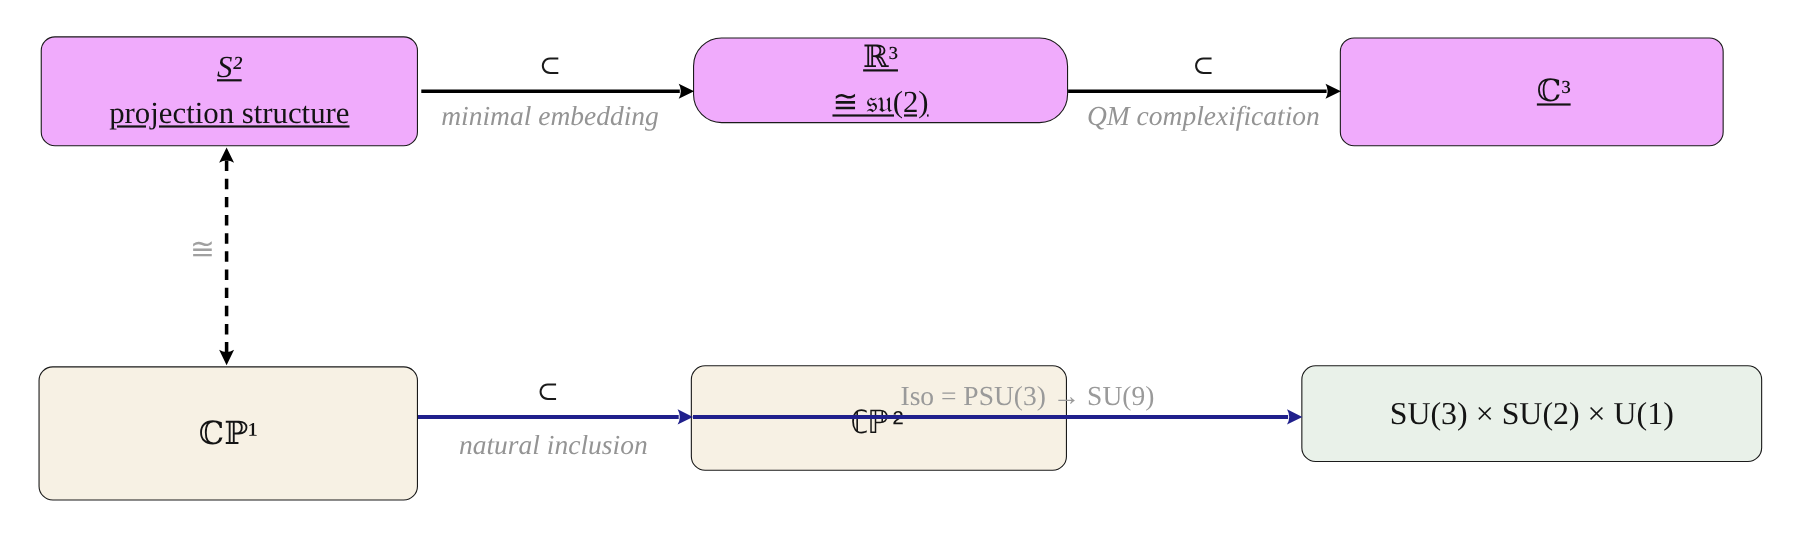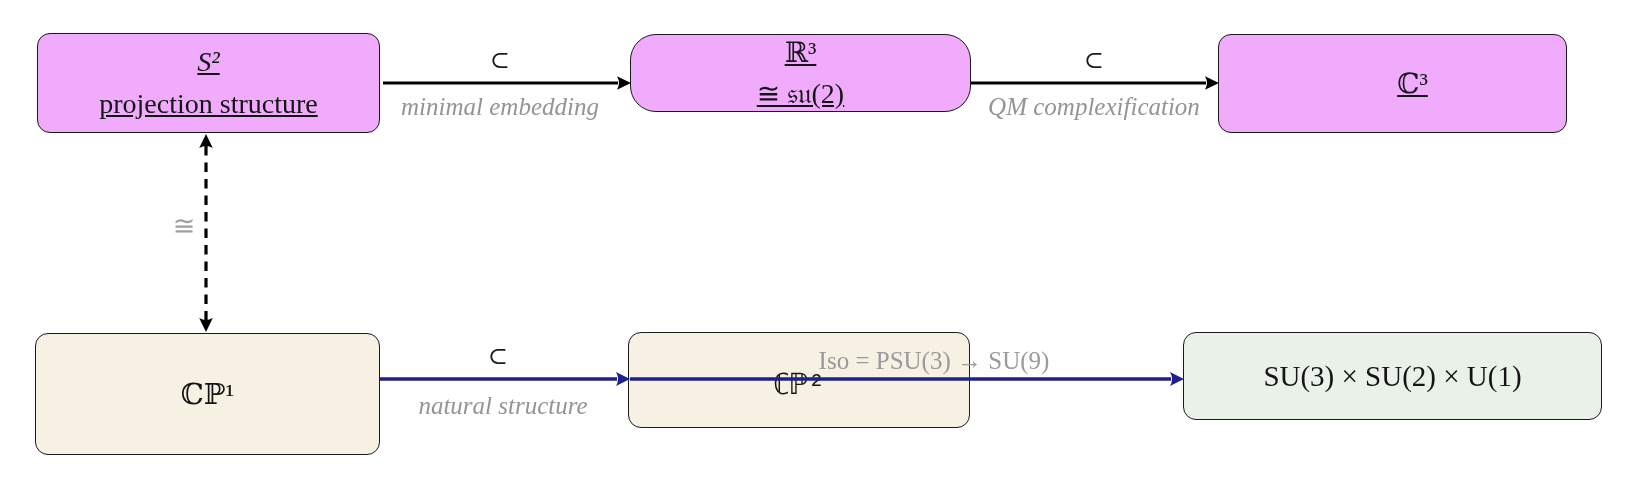--- a/index.html
+++ b/index.html
@@ -140,21 +140,21 @@
   <div class="cap" id="cap-2">
     <span class="bl">QM</span>
     <span class="bl">complexification</span>
   </div>
 
   <span id="cong-label">≅</span>
 
   <span class="subset" id="subset-3">⊂</span>
   <div class="cap" id="cap-3">
     <span class="bl">natural</span>
-    <span class="bl">structure</span>
+    <span class="bl">inclusion</span>
   </div>
 
   <div class="isolab" id="iso-b">
     <span class="bl">Iso = PSU(3)</span>
     <span class="bl">→ SU(9)</span>
   </div>
 
 </div>
 
 </body></html>

